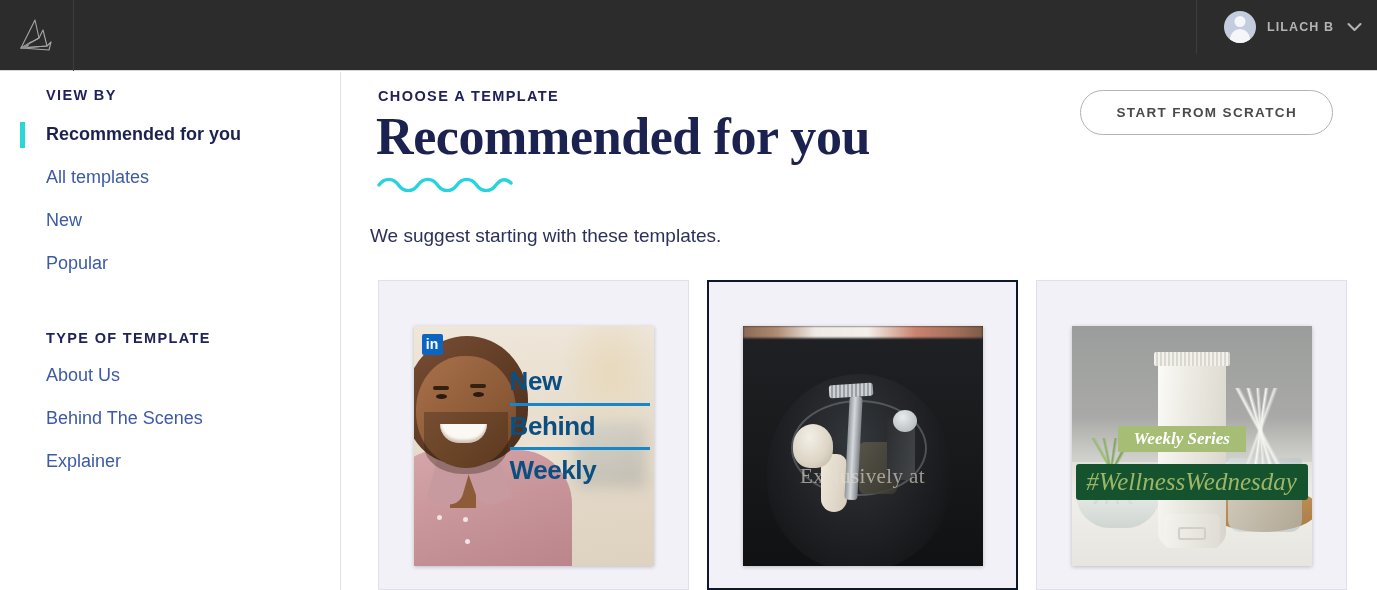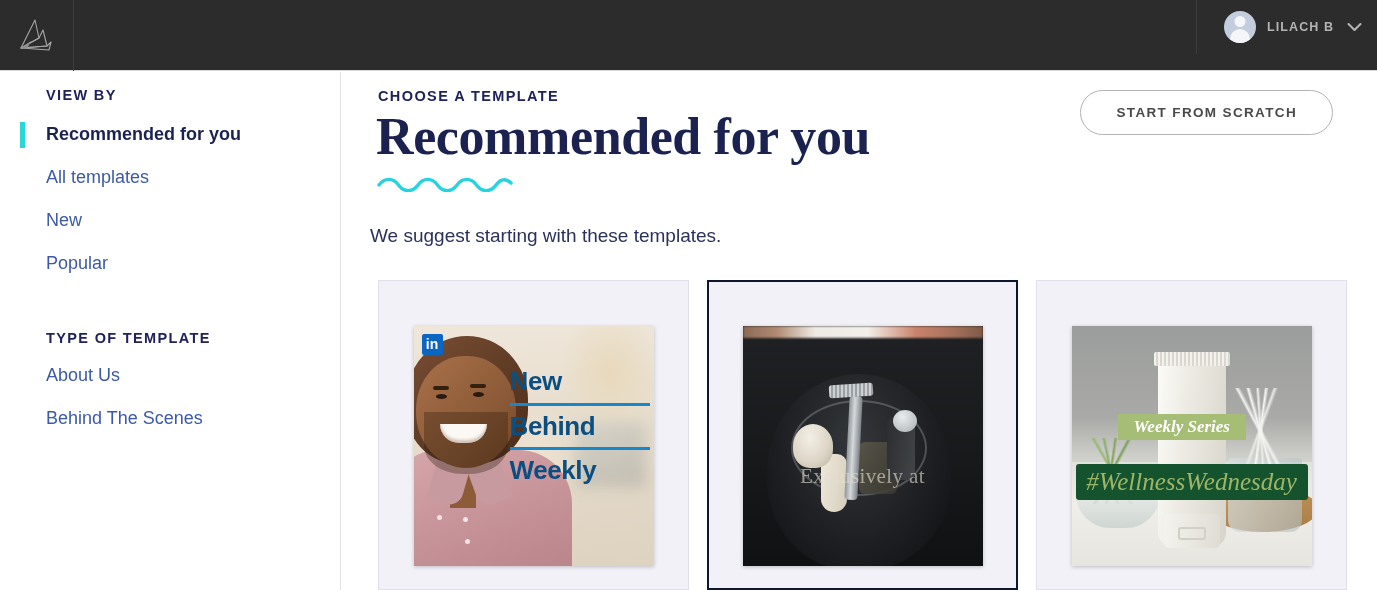--- a/index.html
+++ b/index.html
@@ -492,21 +492,21 @@
     width: 82px; height: 84px;
     background:
       linear-gradient(74deg, rgba(255,255,255,0) 45%, #f6f6f3 47%, rgba(246,246,243,0) 50%),
       linear-gradient(86deg, rgba(255,255,255,0) 45%, #ededea 47%, rgba(237,237,234,0) 50%),
       linear-gradient(98deg, rgba(255,255,255,0) 45%, #f8f8f5 47%, rgba(248,248,245,0) 50%),
       linear-gradient(110deg, rgba(255,255,255,0) 45%, #e9e9e5 47%, rgba(233,233,229,0) 50%),
       linear-gradient(62deg, rgba(255,255,255,0) 45%, #f2f2ef 47%, rgba(242,242,239,0) 50%);
   }
   .t3-band {
     position: absolute;
-    left: 46px; top: 88px;
+    left: 46px; top: 100px;
     padding: 3px 16px;
     background: #a5bd74;
     color: #ffffff;
     font-family: "Liberation Serif", serif;
     font-style: italic;
     font-weight: bold;
     font-size: 17px;
     white-space: nowrap;
   }
   .t3-brush {
@@ -559,20 +559,21 @@
     <li class="side-item">All templates</li>
     <li class="side-item">New</li>
     <li class="side-item">Popular</li>
   </ul>
 
   <div class="side-heading second">TYPE OF TEMPLATE</div>
 
   <ul class="side-list type-list">
     <li class="side-item">About Us</li>
     <li class="side-item">Behind The Scenes</li>
+    <li class="side-item">Explainer</li>
   </ul>
 
 </div>
 
 <div class="main">
 
   <div class="eyebrow">CHOOSE A TEMPLATE</div>
 
   <h1 class="page-title">Recommended for you</h1>
 

